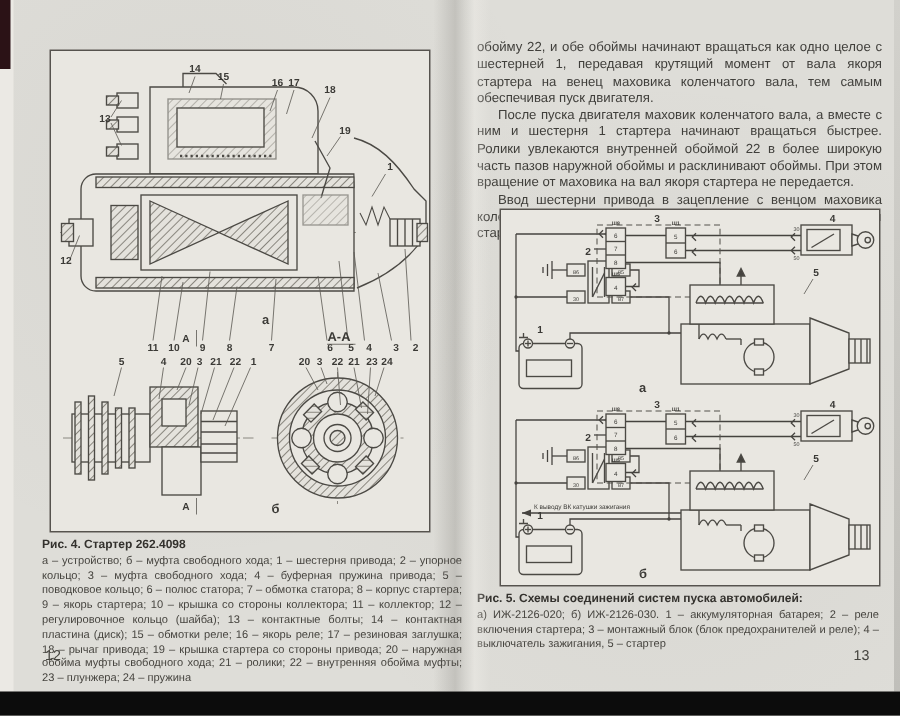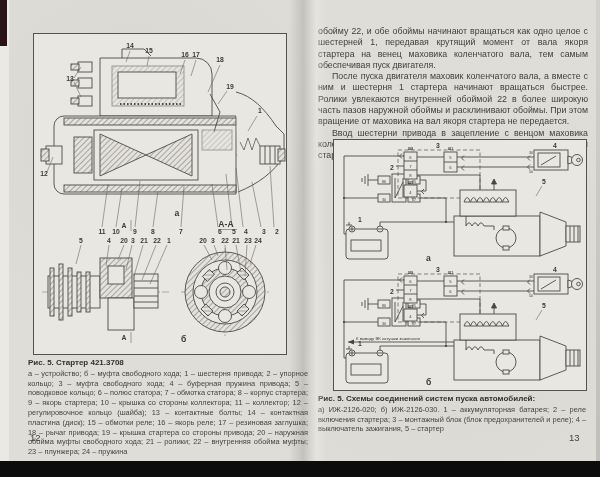--- a/index.html
+++ b/index.html
@@ -219,21 +219,21 @@
           <text class="co" x="191" y="209">22</text>
           <text class="co" x="202" y="209">21</text>
           <text class="co" x="214" y="209">23</text>
           <text class="co" x="224" y="209">24</text>
         </g>
         <text class="view-label" x="147" y="308">б</text>
       </svg>
     </div>
 
     <div class="caption cap-left">
-      <span class="cap-title">Рис. 5. Стартер 421.3708</span>
+      <span class="cap-title">Рис. 4. Стартер 262.4098</span>
       <span>а – устройство; б – муфта свободного хода; 1 – шестерня привода; 2 – упорное кольцо; 3 – муфта свободного хода; 4 – буферная пружина привода; 5 – поводковое кольцо; 6 – полюс статора; 7 – обмотка статора; 8 – корпус стартера; 9 – якорь стартера; 10 – крышка со стороны коллектора; 11 – коллектор; 12 – регулировочное кольцо (шайба); 13 – контактные болты; 14 – контактная пластина (диск); 15 – обмотки реле; 16 – якорь реле; 17 – резиновая заглушка; 18 – рычаг привода; 19 – крышка стартера со стороны привода; 20 – наружная обойма муфты свободного хода; 21 – ролики; 22 – внутренняя обойма муфты; 23 – плунжера; 24 – пружина</span>
     </div>
 
     <div class="page-num pn-left">12</div>
   </div>
 
   <div>
 
     <div class="body-text">
       <p>обойму 22, и обе обоймы начинают вращаться как одно целое с шестерней 1, передавая крутящий момент от вала якоря стартера на венец маховика коленчатого вала, тем самым обеспечивая пуск двигателя.</p>

